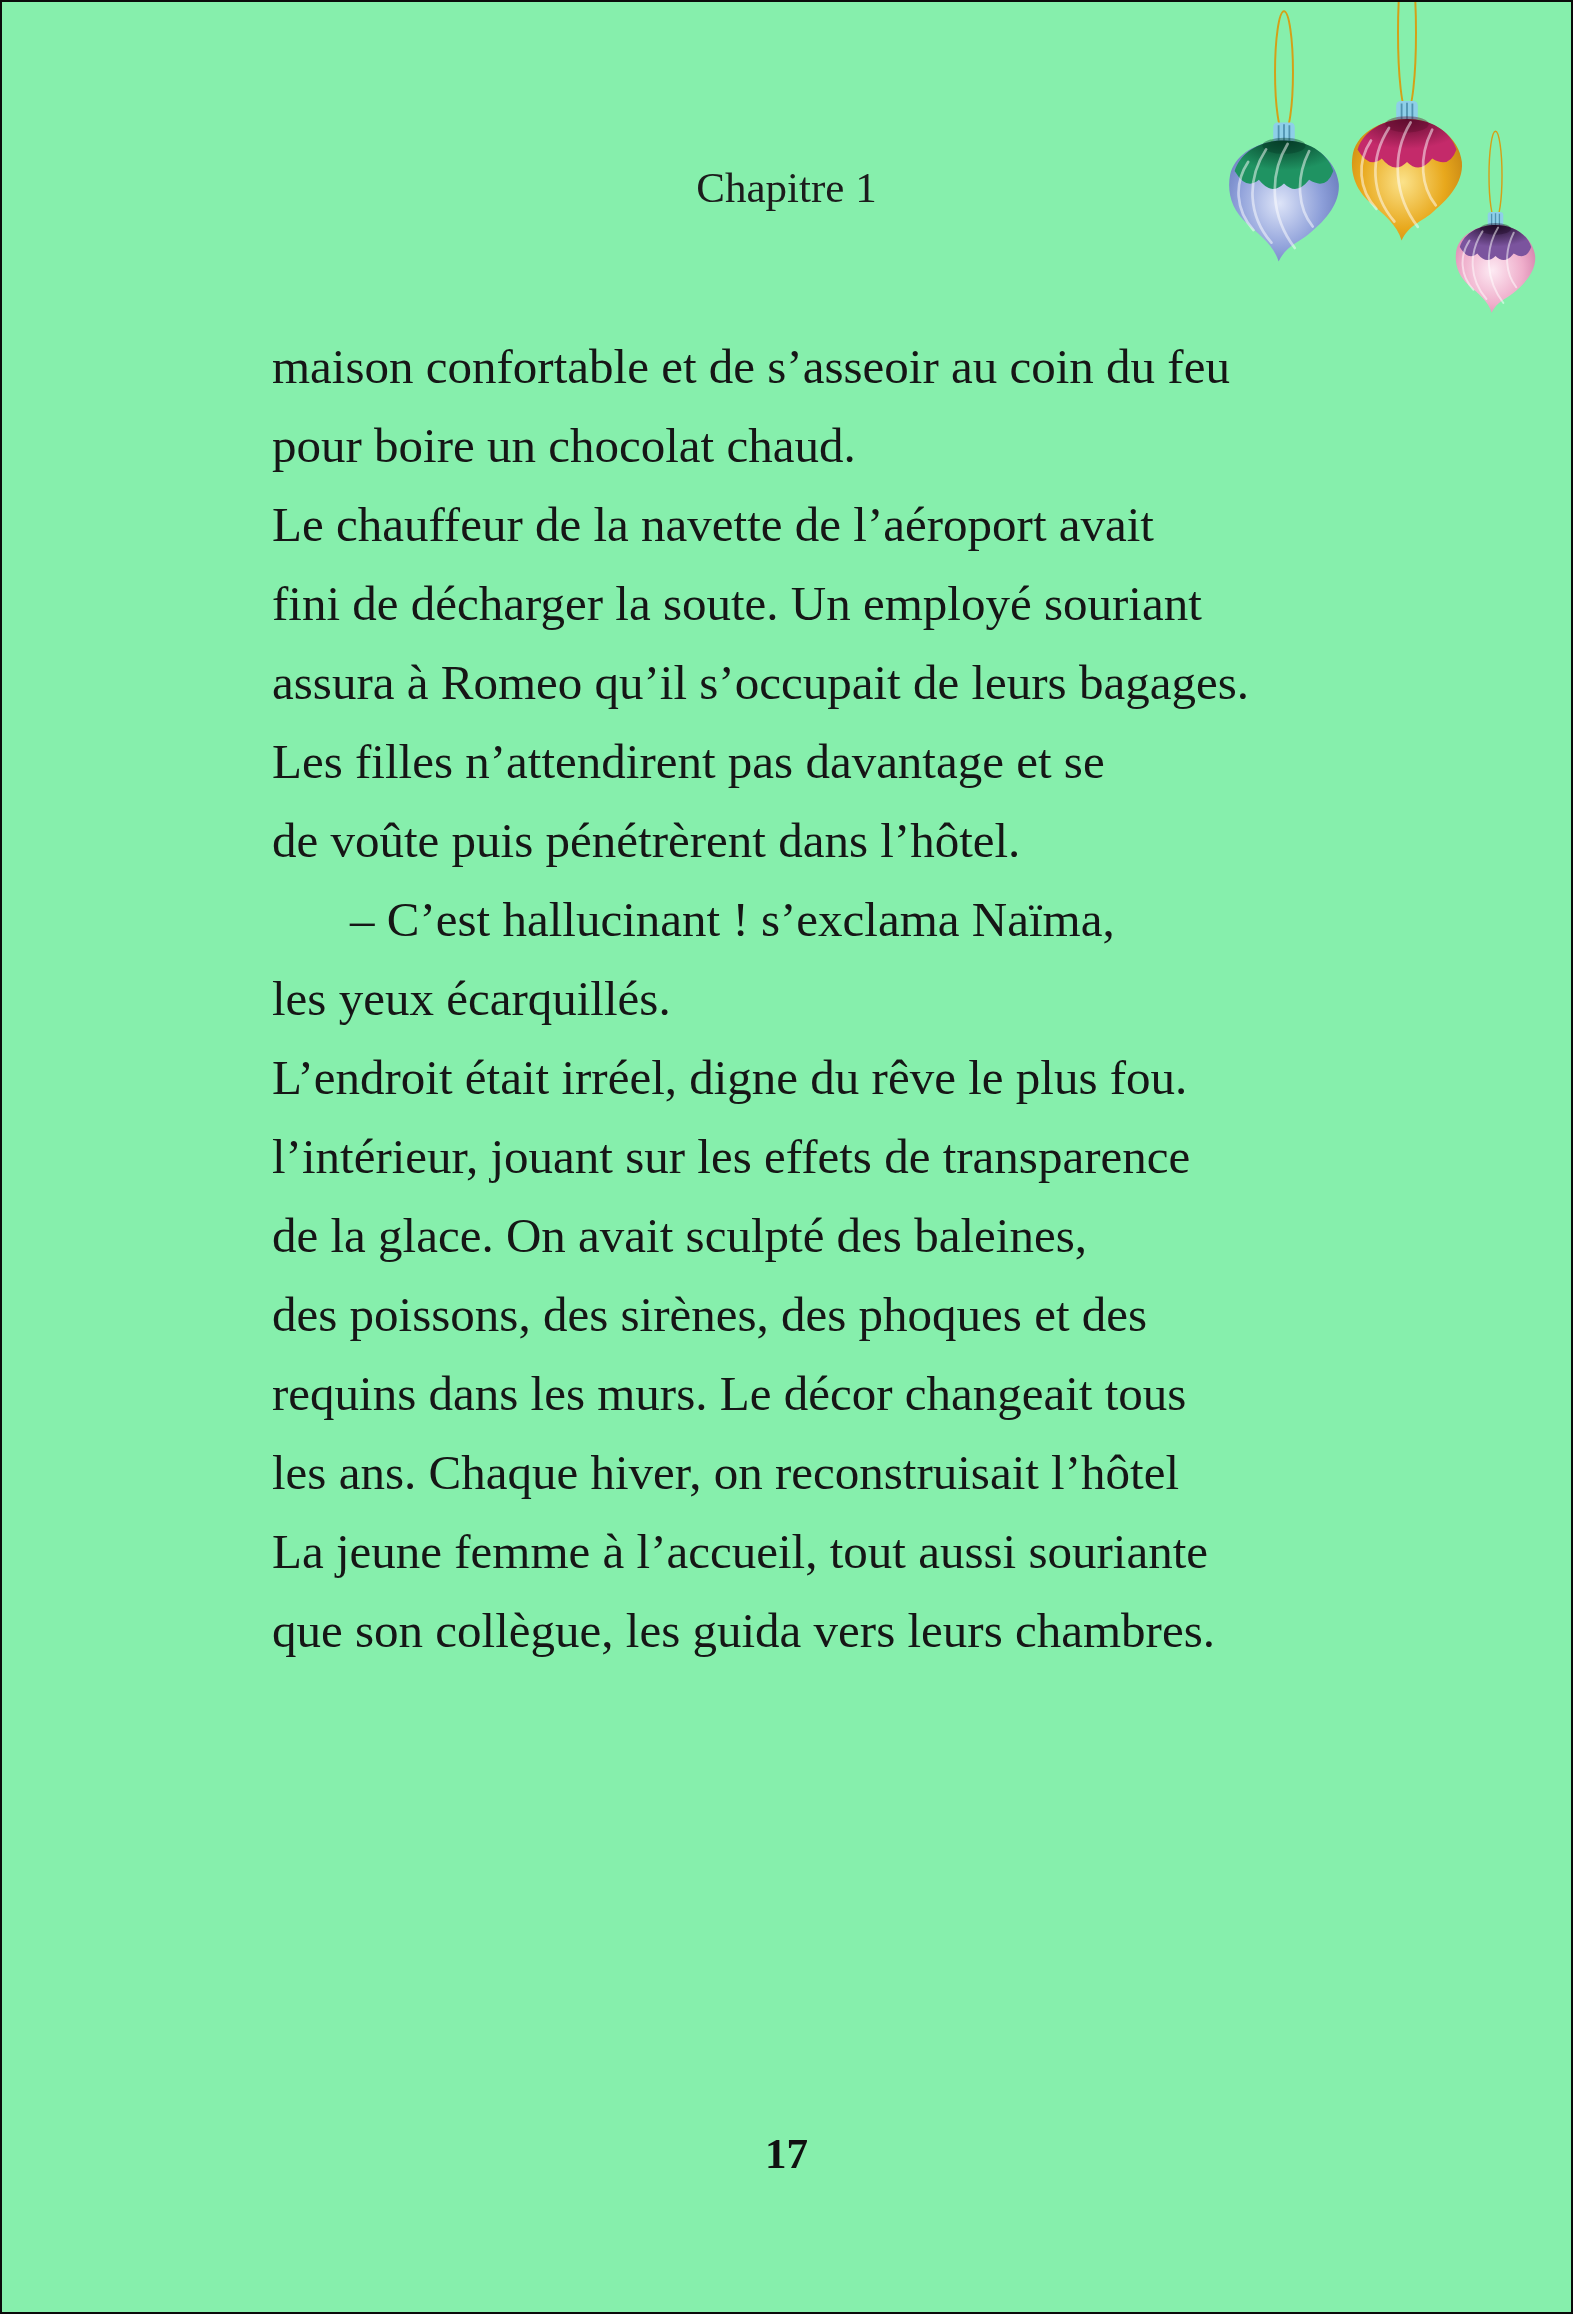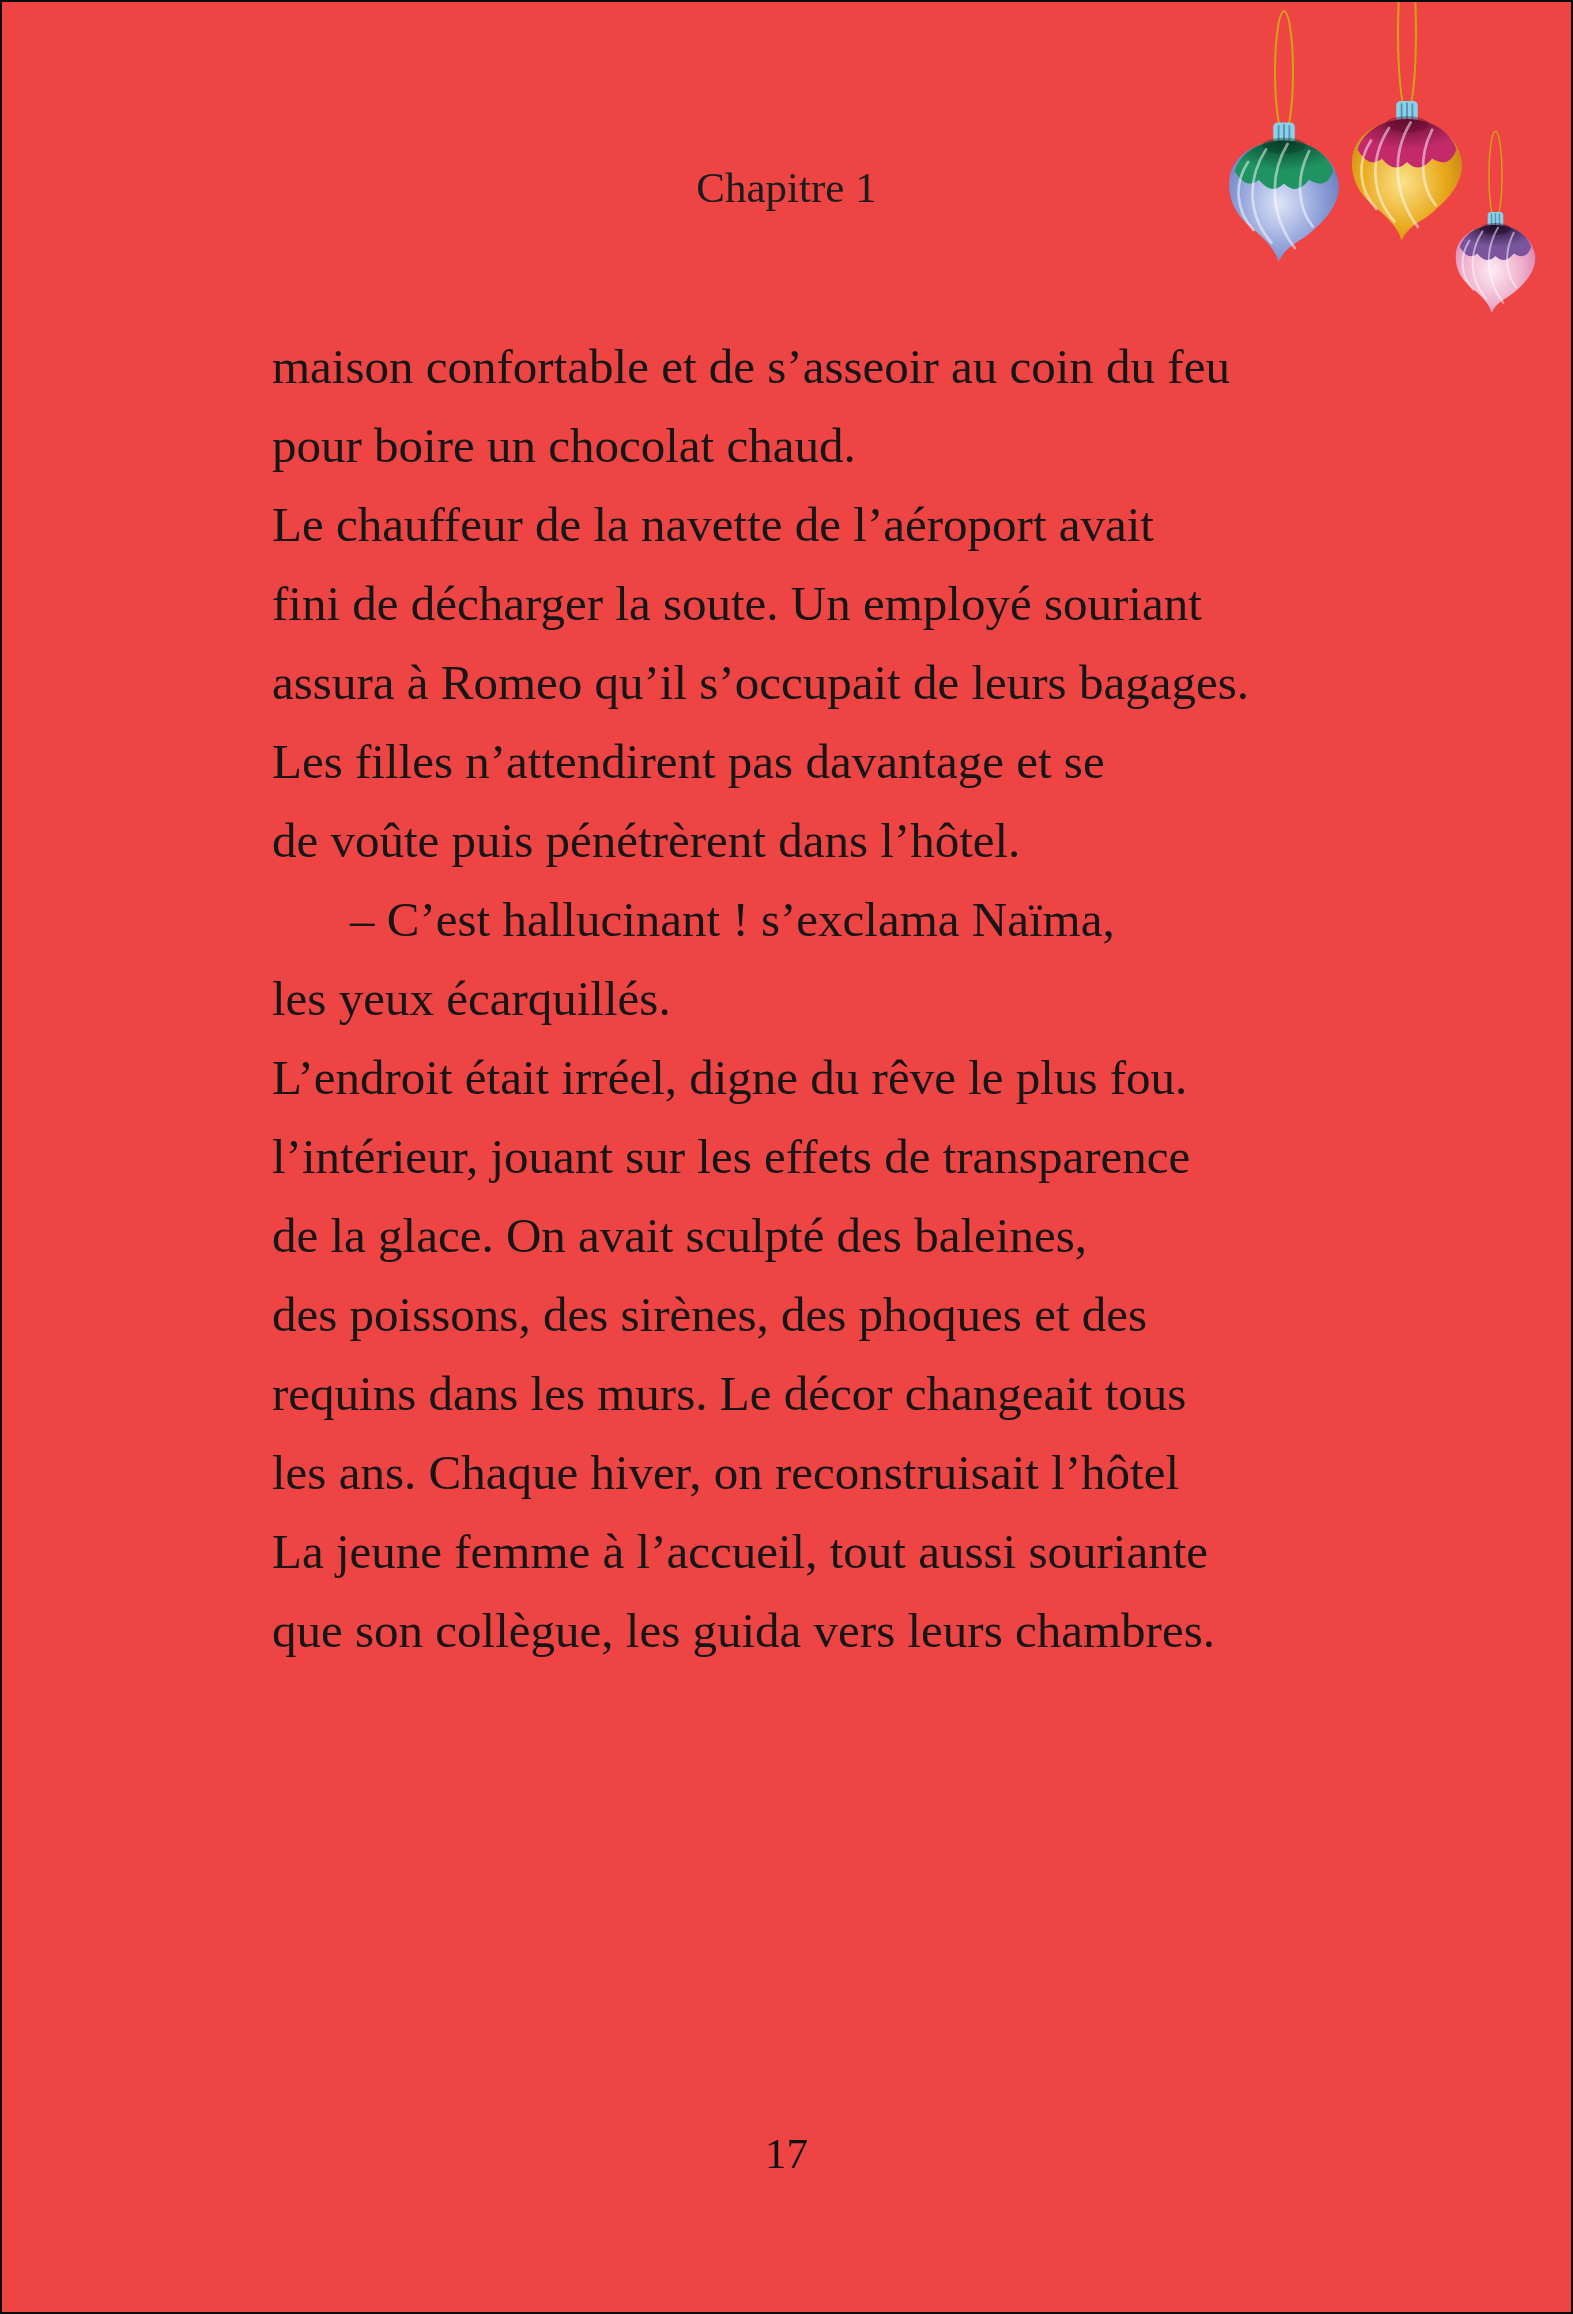--- a/index.html
+++ b/index.html
@@ -1,20 +1,20 @@
 <!DOCTYPE html>
 <html style="font-size:15px"><head>
 <meta charset="utf-8">
 <style>
   html, body { margin: 0; padding: 0; background: #e8e8e8; }
   .page {
     position: relative;
     width: 1573px;
     height: 2314px;
-    background: #ef4444;
+    background: #86efac;
     border: 2.9px solid #0b0b0b;
     box-sizing: border-box;
     overflow: hidden;
     font-family: "Liberation Serif", "DejaVu Serif", serif;
     color: #161616;
   }
   .chapter-header {
     position: absolute;
     top: 164px;
     left: 0;
@@ -35,21 +35,21 @@
   .body-text .line { height: 79px; margin-left: 8px; }
   .body-text .line.indent { padding-left: 78px; }
   .page-number {
     position: absolute;
     top: 2130px;
     left: 0;
     width: 100%;
     text-align: center;
     font-size: 43px;
     line-height: 1;
-    font-weight: normal;
+    font-weight: bold;
     color: #111111;
   }
   .ornament { position: absolute; }
   .ornament .string { fill: none; stroke-width: 2.2px; }
   .ornament .cap-lines { fill: none; stroke-width: 2px; opacity: 0.75; }
   .ornament .swirls { fill: none; stroke: #ffffff; stroke-width: 3px; opacity: 0.5; stroke-linecap: round; }
 </style>
 </head>
 <body>
 

